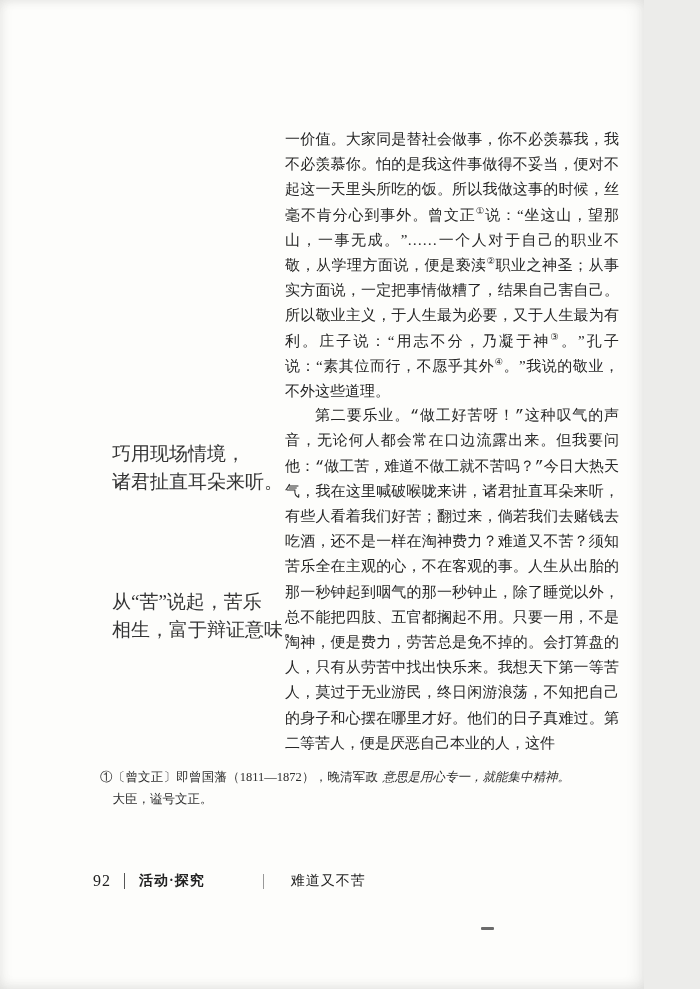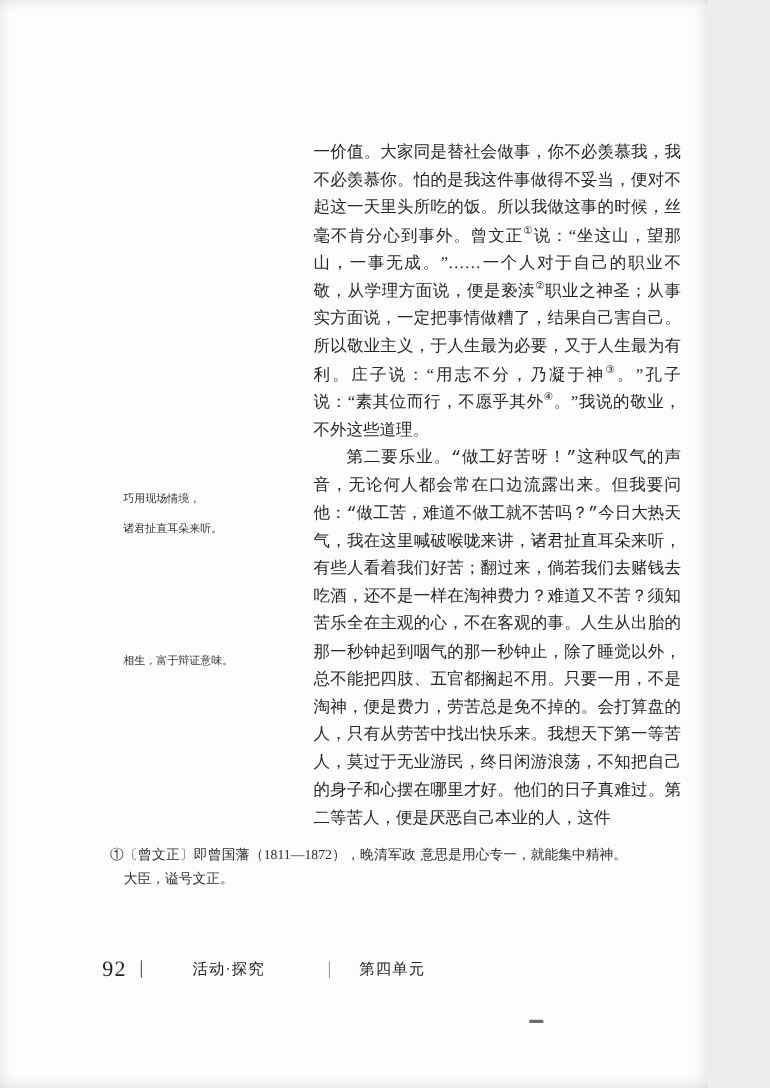--- a/index.html
+++ b/index.html
@@ -32,55 +32,55 @@
   .para.indent { text-indent:2em;font-family:Liberation Mono, monospace; }
   sup.fn-ref {
     font-size:9.5px;
     vertical-align:super;
     line-height:0;
   }
   
   .margin-note {
     position:absolute;
     left:112px; width:150px;
-    font-size:10px; line-height:28px;
+    font-size:19px; line-height:28px;
     color:#333;
   }
   .margin-note .note-line { white-space:nowrap; }
   #note-0 { top:440px; }
   #note-1 { top:588px; }
   
   .footnotes {
     position:absolute;
     left:100px; top:766px; width:560px; height:100px;
     font-size:12.5px; line-height:22px;
     color:#2e2e2e;
   }
   .fn-col { position:absolute; top:0; }
   .fn-left  { left:0;     width:278px; }
   .fn-right { left:270px; width:274px; }
   .fn-entry {
     padding-left:1em;
     text-indent:-1em;
     text-align:justify;
   }
-  .fn-entry.cont { text-indent:0; }
+  .fn-entry.cont { text-indent:0;font-style:italic; }
   
   .page-footer {
     position:absolute;
     left:93px; top:870px; height:22px;
     display:flex; align-items:center;
     font-size:14px; color:#222;
   }
-  .page-num { font-size:20px; letter-spacing:1px; }
+  .page-num { font-size:16px; letter-spacing:1px; }
   .footer-div1 {
     width:1px; height:16px; background:#555;
     margin:0 14px 0 13px;
   }
-  .section { font-weight:normal; letter-spacing:1px;margin-left:32px; }
+  .section { font-weight:bold; letter-spacing:1px; }
   .footer-div2 {
     width:1px; height:15px; background:#999;
     margin:0 27px 0 58px;
   }
   .unit { letter-spacing:1px; }
   
   .scan-dash {
     position:absolute;
     left:481px; top:927px;
     width:13px; height:3px;
@@ -96,35 +96,36 @@
   <main class="main-text" id="main-text">
       <p class="para">一价值。大家同是替社会做事，你不必羡慕我，我不必羡慕你。怕的是我这件事做得不妥当，便对不起这一天里头所吃的饭。所以我做这事的时候，丝毫不肯分心到事外。曾文正<sup class="fn-ref">①</sup>说：“坐这山，望那山，一事无成。”……一个人对于自己的职业不敬，从学理方面说，便是亵渎<sup class="fn-ref">②</sup>职业之神圣；从事实方面说，一定把事情做糟了，结果自己害自己。所以敬业主义，于人生最为必要，又于人生最为有利。庄子说：“用志不分，乃凝于神<sup class="fn-ref">③</sup>。”孔子说：“素其位而行，不愿乎其外<sup class="fn-ref">④</sup>。”我说的敬业，不外这些道理。</p>
       <p class="para indent">第二要乐业。“做工好苦呀！”这种叹气的声音，无论何人都会常在口边流露出来。但我要问他：“做工苦，难道不做工就不苦吗？”今日大热天气，我在这里喊破喉咙来讲，诸君扯直耳朵来听，有些人看着我们好苦；翻过来，倘若我们去赌钱去吃酒，还不是一样在淘神费力？难道又不苦？须知苦乐全在主观的心，不在客观的事。人生从出胎的那一秒钟起到咽气的那一秒钟止，除了睡觉以外，总不能把四肢、五官都搁起不用。只要一用，不是淘神，便是费力，劳苦总是免不掉的。会打算盘的人，只有从劳苦中找出快乐来。我想天下第一等苦人，莫过于无业游民，终日闲游浪荡，不知把自己的身子和心摆在哪里才好。他们的日子真难过。第二等苦人，便是厌恶自己本业的人，这件</p>
     </main>
 
   <aside class="margin-note" id="note-0">
       <div class="note-line">巧用现场情境，</div>
       <div class="note-line">诸君扯直耳朵来听。</div>
     </aside>
   <aside class="margin-note" id="note-1">
+      <div class="note-line">从“苦”说起，苦乐</div>
       <div class="note-line">相生，富于辩证意味。</div>
     </aside>
 
   <section class="footnotes">
     <div class="fn-col fn-left" id="fn-left">
         <div class="fn-entry">①〔曾文正〕即曾国藩（1811—1872），晚清军政大臣，谥号文正。</div>
       </div>
     <div class="fn-col fn-right" id="fn-right">
         <div class="fn-entry cont">意思是用心专一，就能集中精神。</div>
       </div>
   </section>
 
   <footer class="page-footer">
     <span class="page-num">92</span>
     <span class="footer-div1"></span>
     <span class="section">活动·探究</span>
     <span class="footer-div2"></span>
-    <span class="unit">第四单元</span>
+    <span class="unit">难道又不苦</span>
   </footer>
 
   <div class="scan-dash"></div>
 
 </div>
 
 </body></html>

